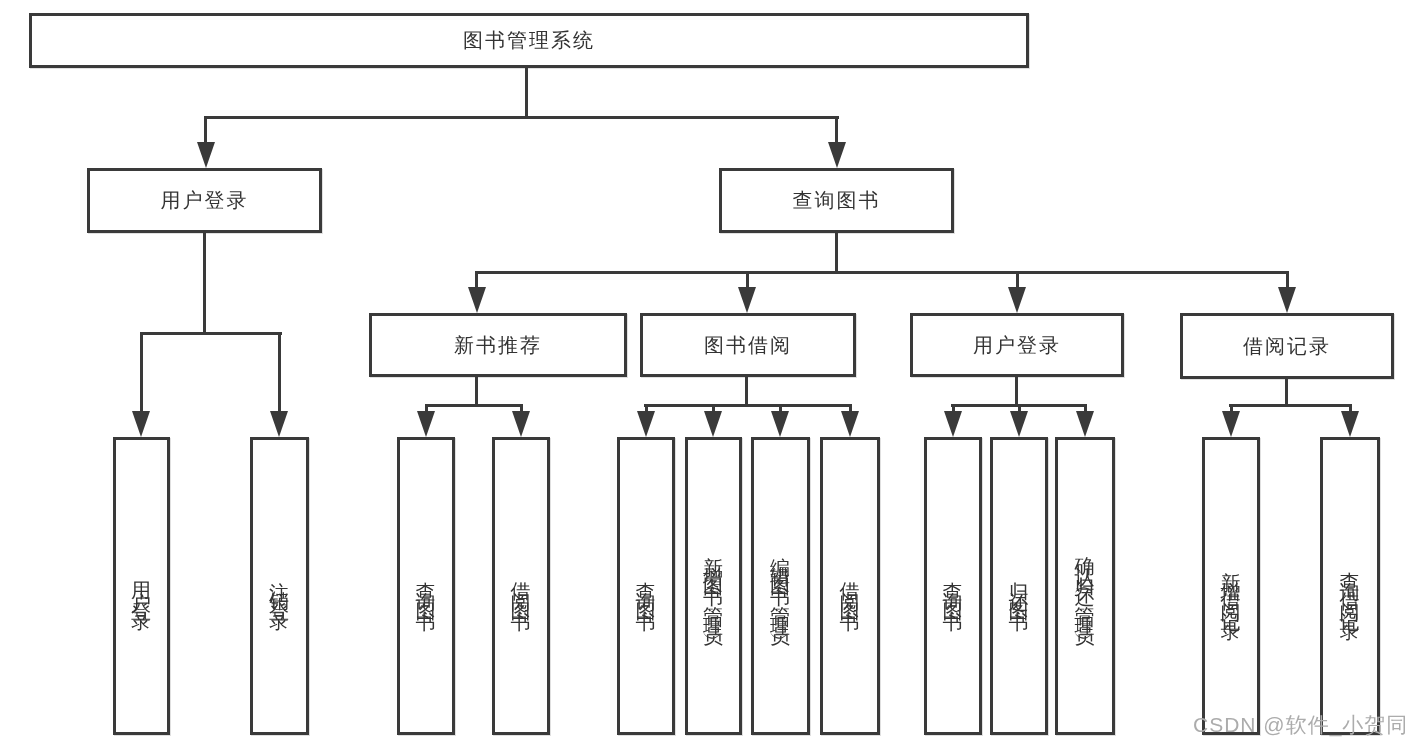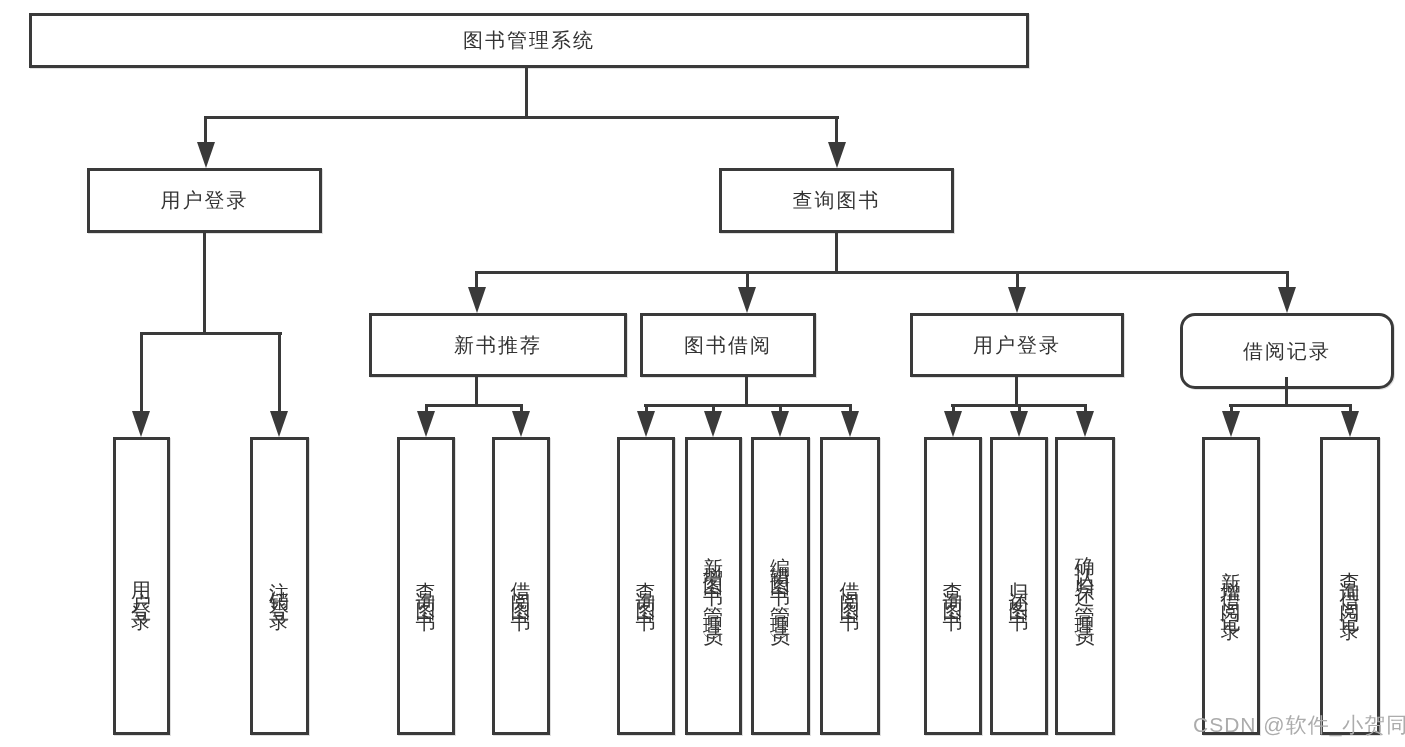--- a/index.html
+++ b/index.html
@@ -109,27 +109,27 @@
   <div class="v" style="left:739px; top:271px; height:18px;"></div>
   <div class="ar" style="left:731px; top:287px;"></div>
   <div class="v" style="left:1009px; top:271px; height:18px;"></div>
   <div class="ar" style="left:1001px; top:287px;"></div>
   <div class="v" style="left:1279px; top:271px; height:18px;"></div>
   <div class="ar" style="left:1271px; top:287px;"></div>
 
   <div class="hbox" style="left:362px; top:313px; width:258px; height:64px;">
     <span>新书推荐</span>
   </div>
-  <div class="hbox" style="left:633px; top:313px; width:176px; height:64px;">
+  <div class="hbox" style="left:633px; top:313px; width:216px; height:64px;">
     <span>图书借阅</span>
   </div>
   <div class="hbox" style="left:903px; top:313px; width:214px; height:64px;">
     <span>用户登录</span>
   </div>
-  <div class="hbox" style="left:1173px; top:313px; width:214px; height:76px;border-radius:15px;">
+  <div class="hbox" style="left:1173px; top:313px; width:214px; height:66px;">
     <span>借阅记录</span>
   </div>
 
   <div class="v" style="left:468px; top:377px; height:29px;"></div>
   <div class="h" style="left:418px; top:404px; width:98px;"></div>
   <div class="v" style="left:418px; top:404px; height:10px;"></div>
   <div class="ar" style="left:410px; top:411px;"></div>
   <div class="v" style="left:513px; top:404px; height:10px;"></div>
   <div class="ar" style="left:505px; top:411px;"></div>
 

